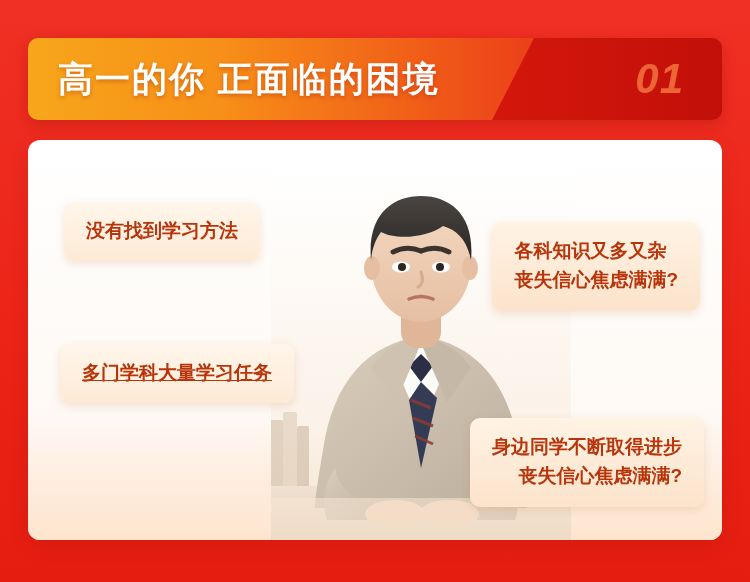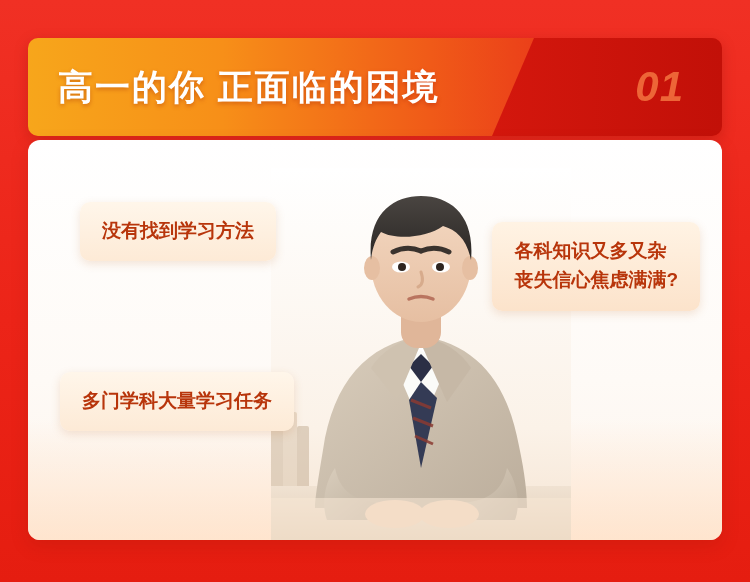--- a/index.html
+++ b/index.html
@@ -19,21 +19,21 @@
     height: 582px;
     background: linear-gradient(180deg, #F03024 0%, #EC2418 55%, #E51D10 100%);
     overflow: hidden;
   }
   
   .header {
     position: absolute;
     left: 28px;
     top: 38px;
     width: 694px;
-    height: 98px;
+    height: 82px;
   }
   .header-bg {
     position: absolute;
     inset: 0;
     background: linear-gradient(90deg, #F7A61B 0%, #F78F18 28%, #F05A18 58%, #E8301A 82%, #E2190E 100%);
     border-radius: 10px 10px 10px 10px;
     box-shadow: 0 4px 14px rgba(120, 10, 0, 0.25);
   }
   .header-dark {
     position: absolute;
@@ -107,23 +107,23 @@
     box-shadow: 0 3px 10px rgba(190, 110, 50, 0.18);
     color: #B8350B;
     font-size: 19px;
     font-weight: bold;
     line-height: 1.55;
     white-space: nowrap;
   }
   .bubble .line2 {
     display: block;
   }
-  .bubble-1 { left: 52px;  top: 62px;  text-align: left; }
+  .bubble-1 { left: 36px;  top: 62px;  text-align: left; }
   .bubble-2 { right: 22px; top: 82px;  text-align: left; }
-  .bubble-3 { left: 32px;  top: 232px; text-align: center; }
+  .bubble-3 { left: 32px;  top: 204px; text-align: center; text-decoration: underline; }
   .bubble-4 { right: 18px; top: 278px; text-align: right; }
   .bubble-2, .bubble-4 {
     background: linear-gradient(180deg, #FFF3E4 0%, #FCE3CB 100%);
   }
   .q-mark { color: #E8763C; }
 </style>
 </head>
 <body>
 
 <div id="poster">
@@ -226,15 +226,19 @@
 
     <div class="bubble bubble-2">
       <span>各科知识又多又杂</span>
       <span class="line2"><span>丧失信心焦虑满满</span><span>?</span></span>
     </div>
 
     <div class="bubble bubble-3">
       <span>多门学科大量学习任务</span>
     </div>
 
+    <div class="bubble bubble-4">
+      <span>身边同学不断取得进步</span>
+      <span class="line2"><span>丧失信心焦虑满满</span><span>?</span></span>
+    </div>
 
   </div>
 </div>
 
 </body></html>

